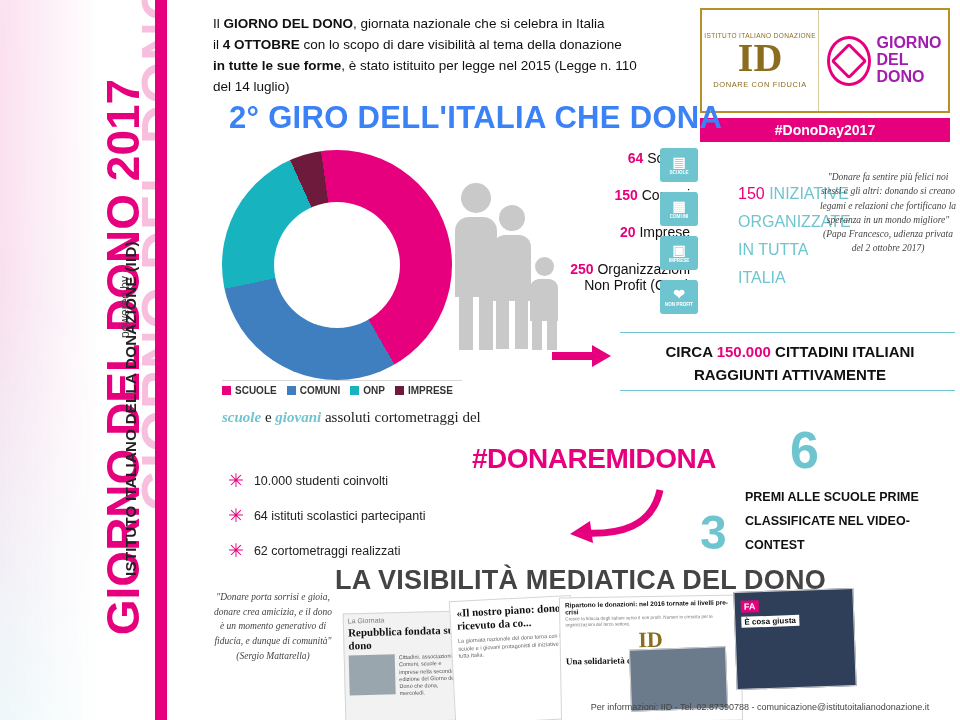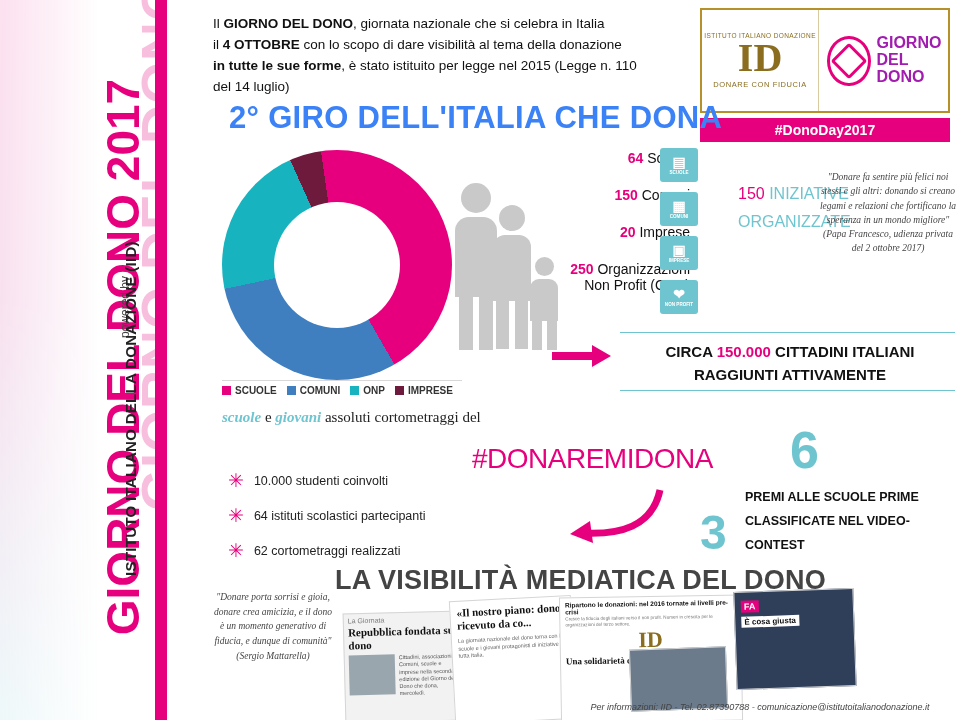--- a/index.html
+++ b/index.html
@@ -105,21 +105,21 @@
 
   
   .sg{position:absolute;left:222px;top:407px;width:280px;font-size:15px;color:#222;line-height:1.45;
       font-family:"Liberation Serif",serif;}
   .sg em{color:#6fc5cf;font-style:italic;font-weight:bold;}
   .bullets{position:absolute;left:228px;top:455px;width:270px;font-size:12.5px;color:#222;}
   .bullets .b{display:flex;align-items:center;gap:10px;margin-top:16px;}
   .ast{color:#e7007d;font-size:19px;line-height:1;}
 
   
-  .hashbig{position:absolute;left:472px;top:443px;font-size:28px;font-weight:normal;color:#e7007d;letter-spacing:-.5px;}
+  .hashbig{position:absolute;left:472px;top:443px;font-size:28px;font-weight:bold;color:#e7007d;letter-spacing:-.5px;}
   .arrow2{position:absolute;left:560px;top:485px;width:105px;height:60px;}
 
   
   .six{position:absolute;left:790px;top:420px;font-size:52px;font-weight:bold;color:#6fc5cf;}
   .cat{position:absolute;left:848px;top:423px;font-size:19px;font-weight:bold;color:#e7007d;line-height:1.7;}
   .three{position:absolute;left:700px;top:505px;font-size:48px;font-weight:bold;color:#6fc5cf;}
   .premi{position:absolute;left:745px;top:486px;width:215px;font-size:12.5px;font-weight:bold;color:#111;line-height:1.9;}
 
   
   .visib{position:absolute;left:335px;top:565px;font-size:27px;font-weight:bold;color:#444;letter-spacing:.2px;}
@@ -146,21 +146,21 @@
   .c4{left:630px;top:648px;width:95px;height:60px;background:#6b7b8c;transform:rotate(-2deg);}
   .c5{left:735px;top:590px;width:118px;height:96px;background:#2f3f5a;transform:rotate(-2deg);}
   .c5 .tv{position:absolute;left:6px;top:8px;background:#e7007d;color:#fff;font-size:9px;font-weight:bold;padding:1px 3px;}
   .c5 .tv2{position:absolute;left:6px;top:24px;background:#fff;color:#111;font-size:8px;font-weight:bold;padding:1px 3px;}
 
   
   .viral{position:absolute;left:845px;top:605px;width:115px;font-size:10.5px;color:#333;
          text-align:center;line-height:1.6;font-family:"Liberation Serif",serif;}
 
   
-  .footer{position:absolute;left:560px;top:702px;width:400px;font-size:9px;color:#444;text-align:center;font-style:italic;}
+  .footer{position:absolute;left:560px;top:702px;width:400px;font-size:9px;color:#444;text-align:center;}
 </style>
 </head>
 <body>
 
 <div id="page">
 
   <div class="left-band">
     <div class="left-ghost"></div>
     <div class="left-ghost-text">GIORNO DEL DONO</div>
     <div class="vert-title">
@@ -260,20 +260,21 @@
       </div>
     <div class="chip">
         <span class="gl">❤</span>
         <span>NON PROFIT</span>
       </div>
   </div>
 
   <div class="inizi">
     <div><span class="n">150</span> <span>INIZIATIVE</span></div>
     <div>ORGANIZZATE</div>
+    <div>IN TUTTA ITALIA</div>
   </div>
 
   <div class="quote-papa">"Donare fa sentire più felici noi stessi e gli altri: donando si creano legami e relazioni che fortificano la speranza in un mondo migliore" (Papa Francesco, udienza privata del 2 ottobre 2017)</div>
 
   <svg class="arrow1" viewBox="0 0 60 26">
     <path d="M0 9 H40 V2 L59 13 L40 24 V17 H0 Z" fill="#e7007d"></path>
   </svg>
 
   <div class="circa-rule-top"></div>
   <div class="circa">

